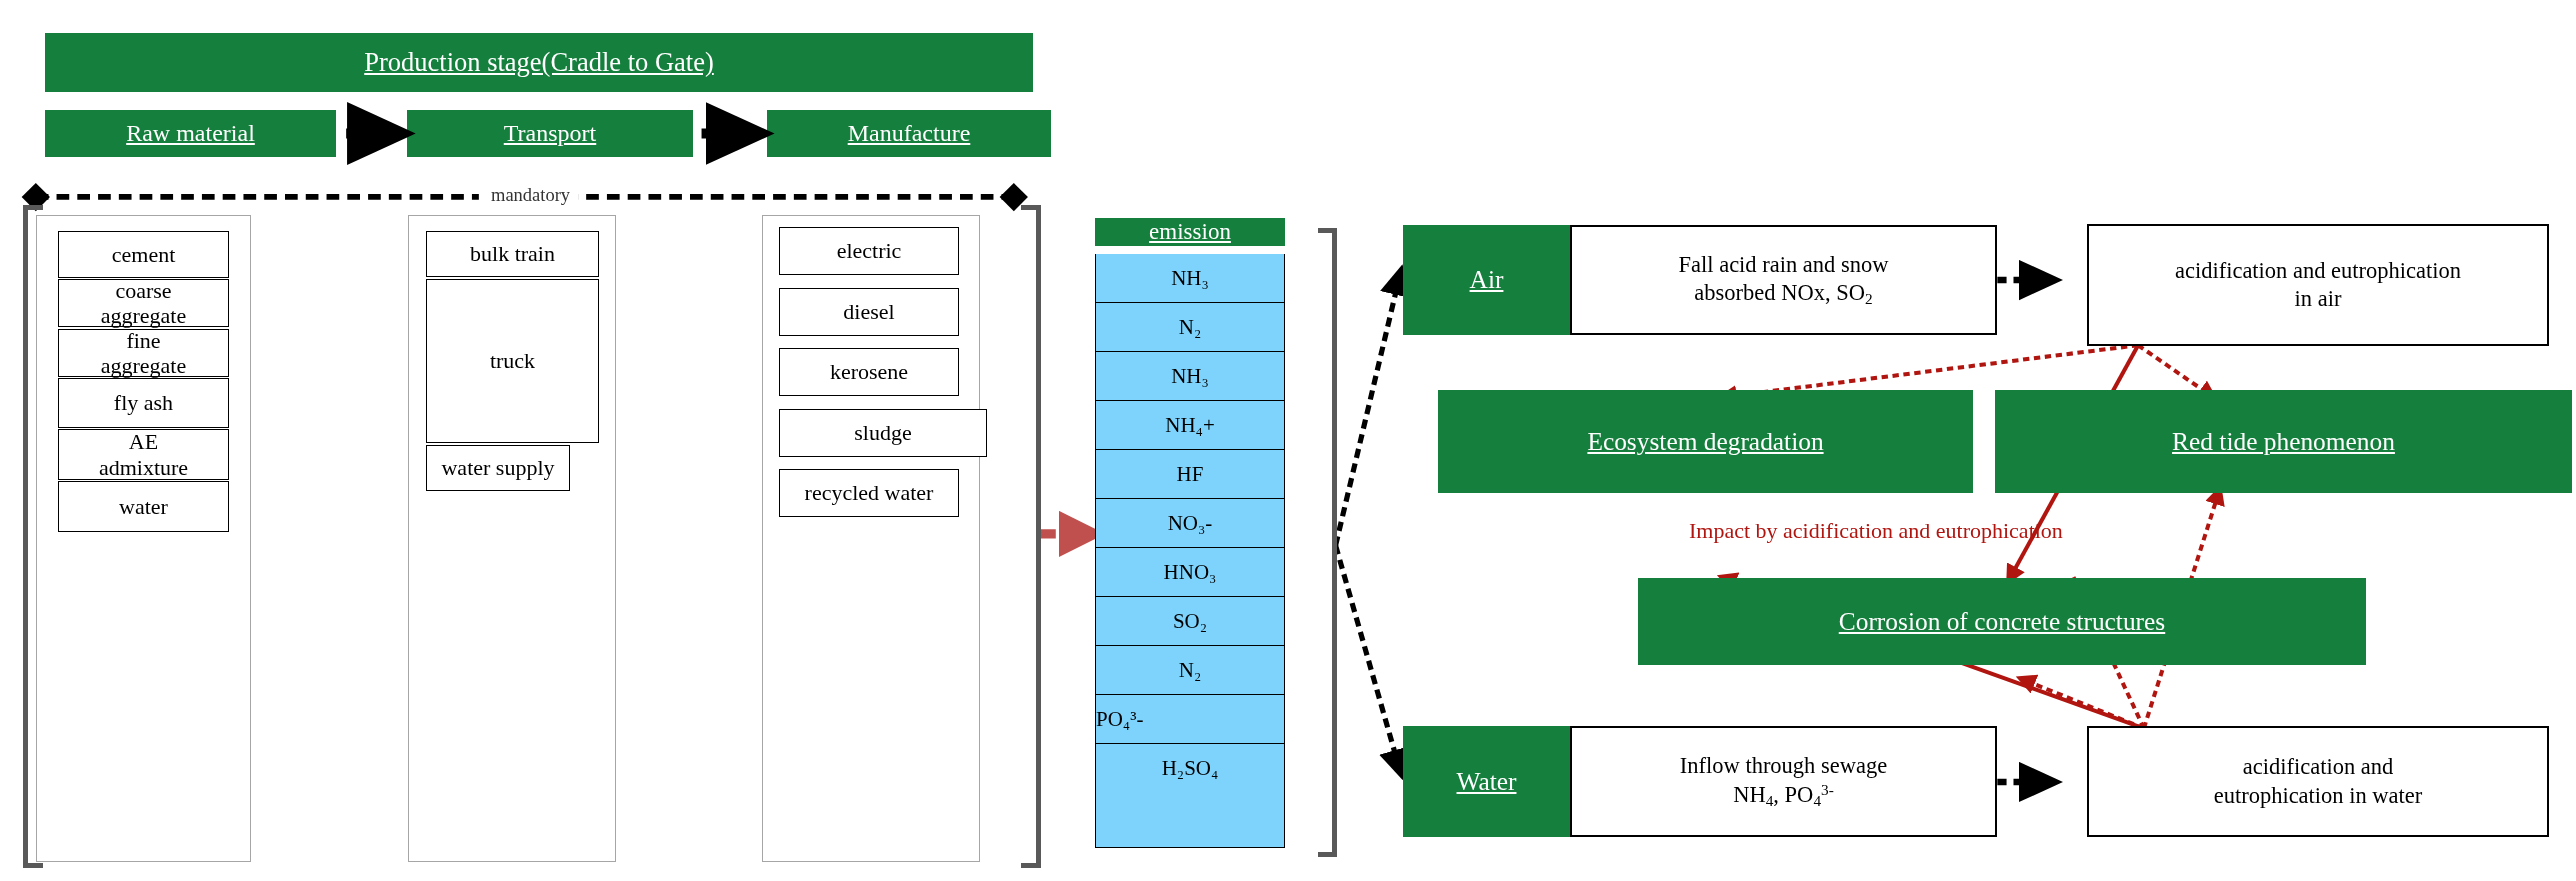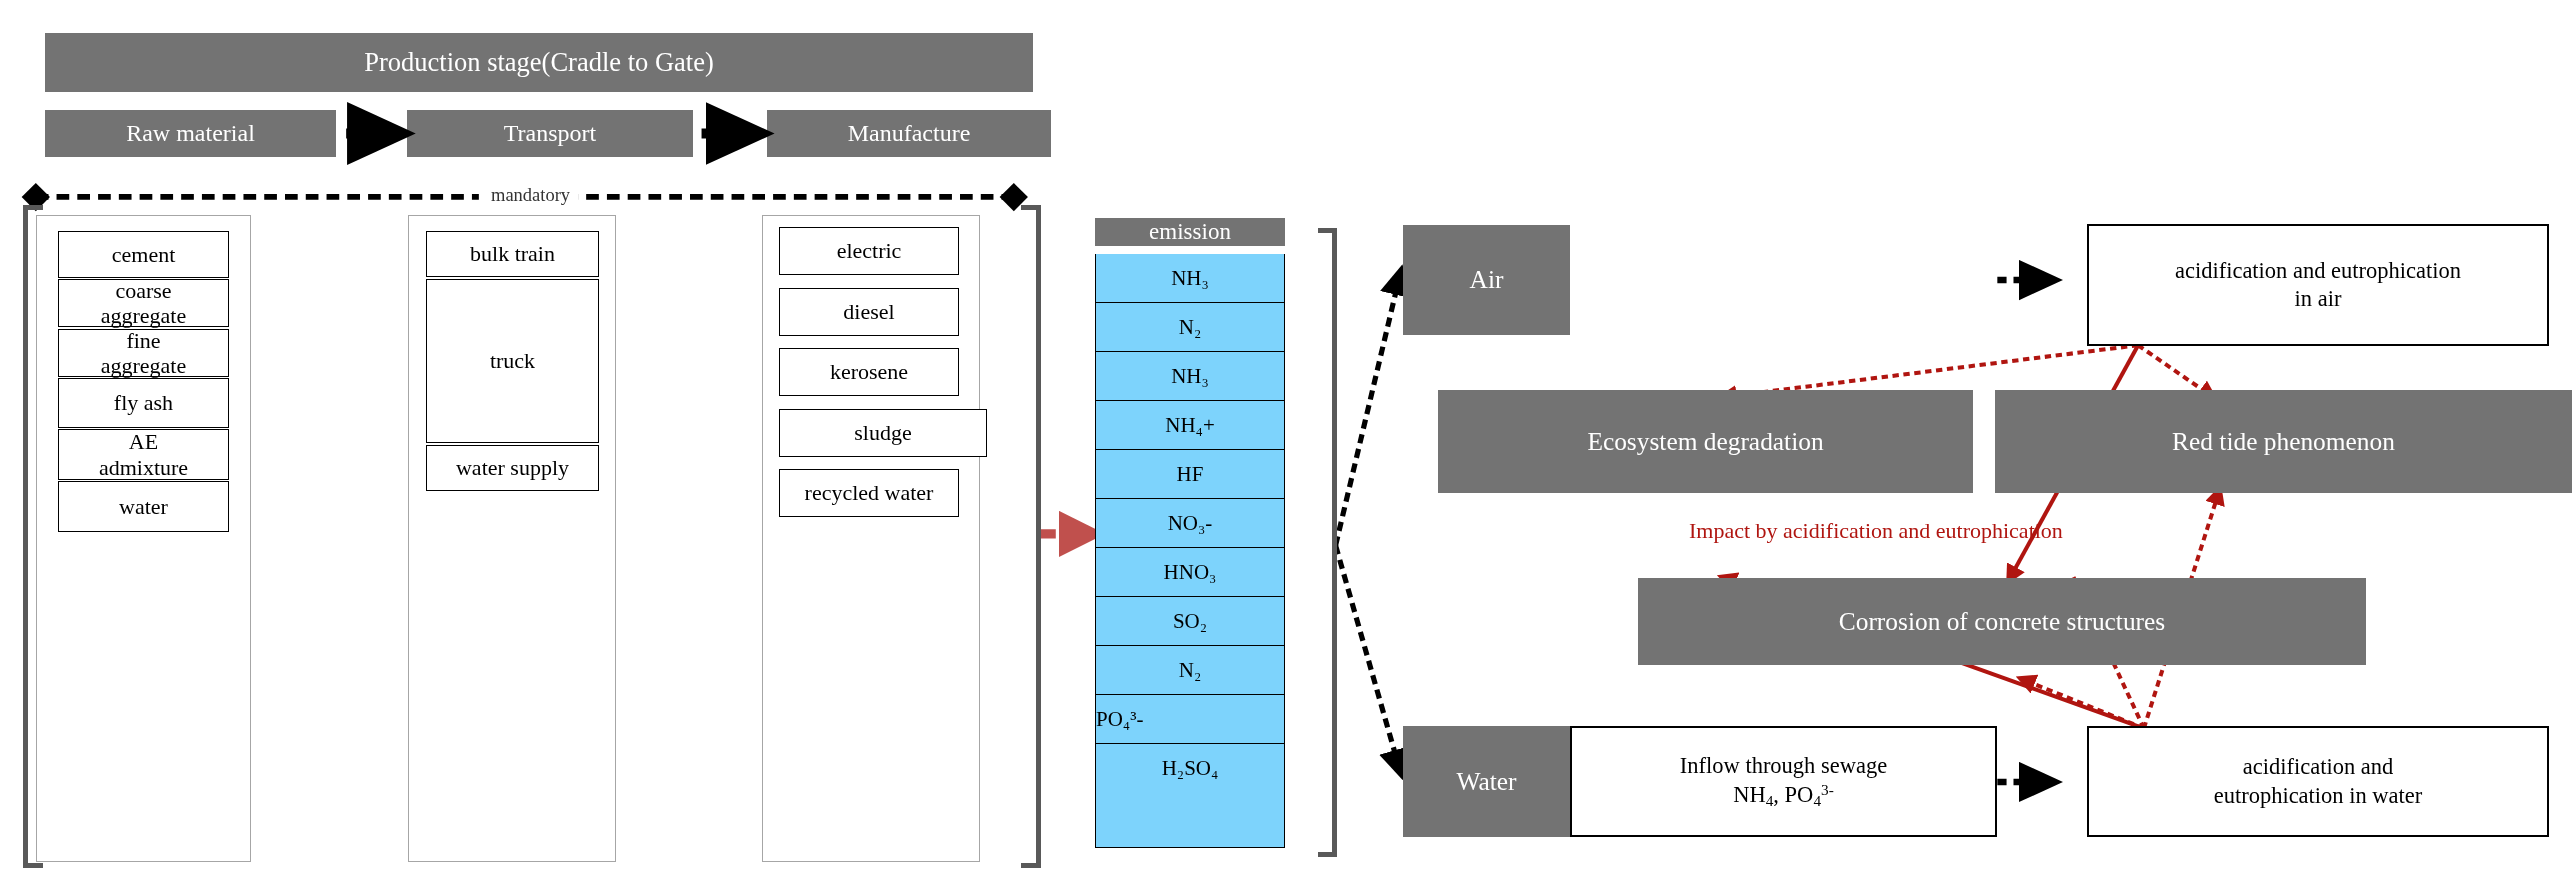--- a/index.html
+++ b/index.html
@@ -14,27 +14,28 @@
     position: relative;
     width: 2576px;
     height: 882px;
     background: #ffffff;
     overflow: hidden;
   }
   .abs { position: absolute; }
 
   
   .blackbox {
-    background: #737373;
+    background: #15803d;
     color: #ffffff;
     display: flex;
     align-items: center;
     justify-content: center;
     text-align: center;
     line-height: 1.15;
+    text-decoration: underline;
   }
   
   .whitebox {
     background: #ffffff;
     color: #000000;
     border: 2.3px solid #000000;
     display: flex;
     align-items: center;
     justify-content: center;
     text-align: center;
@@ -203,21 +204,21 @@
   </div>
 
   <div class="abs grayframe" style="left:408px; top:215px; width:208px; height:647px;"></div>
 
   <div class="abs thinbox t-item" style="left:426px; top:231px; width:173px; height:46px;">
     <span>bulk train</span>
   </div>
   <div class="abs thinbox t-item" style="left:426px; top:279px; width:173px; height:164px;">
     <span>truck</span>
   </div>
-  <div class="abs thinbox t-item" style="left:426px; top:445px; width:173px; height:46px;">
+  <div class="abs thinbox t-item" style="left:426px; top:445px; width:144px; height:46px;">
     <span>water supply</span>
   </div>
 
   <div class="abs grayframe" style="left:762px; top:215px; width:218px; height:647px;"></div>
 
   <div class="abs thinbox t-item" style="left:779px; top:227px; width:180px; height:48px;">
     <span>electric</span>
   </div>
   <div class="abs thinbox t-item" style="left:779px; top:288px; width:180px; height:48px;">
     <span>diesel</span>
@@ -270,20 +271,24 @@
       </div>
     <div class="t-emis" style="height:49px; display:flex; align-items:center; justify-content:center;">
       <span>H₂SO₄</span>
       </div>
   </div>
 
   <div class="abs blackbox t-rightbk" style="left:1403px; top:225px; width:167px; height:110px;">
     <span>Air</span>
   </div>
 
+  <div class="abs whitebox t-right" style="left:1570px; top:225px; width:427px; height:110px; flex-direction:column;">
+    <span>Fall acid rain and snow</span>
+    <span>absorbed NOx, SO<sub>2</sub></span>
+  </div>
 
   <div class="abs whitebox t-right" style="left:2087px; top:224px; width:462px; height:122px; flex-direction:column;">
     <span>acidification and eutrophication</span>
     <span>in air</span>
   </div>
 
   <div class="abs blackbox t-rightbk" style="left:1403px; top:726px; width:167px; height:111px;">
     <span>Water</span>
   </div>
 

